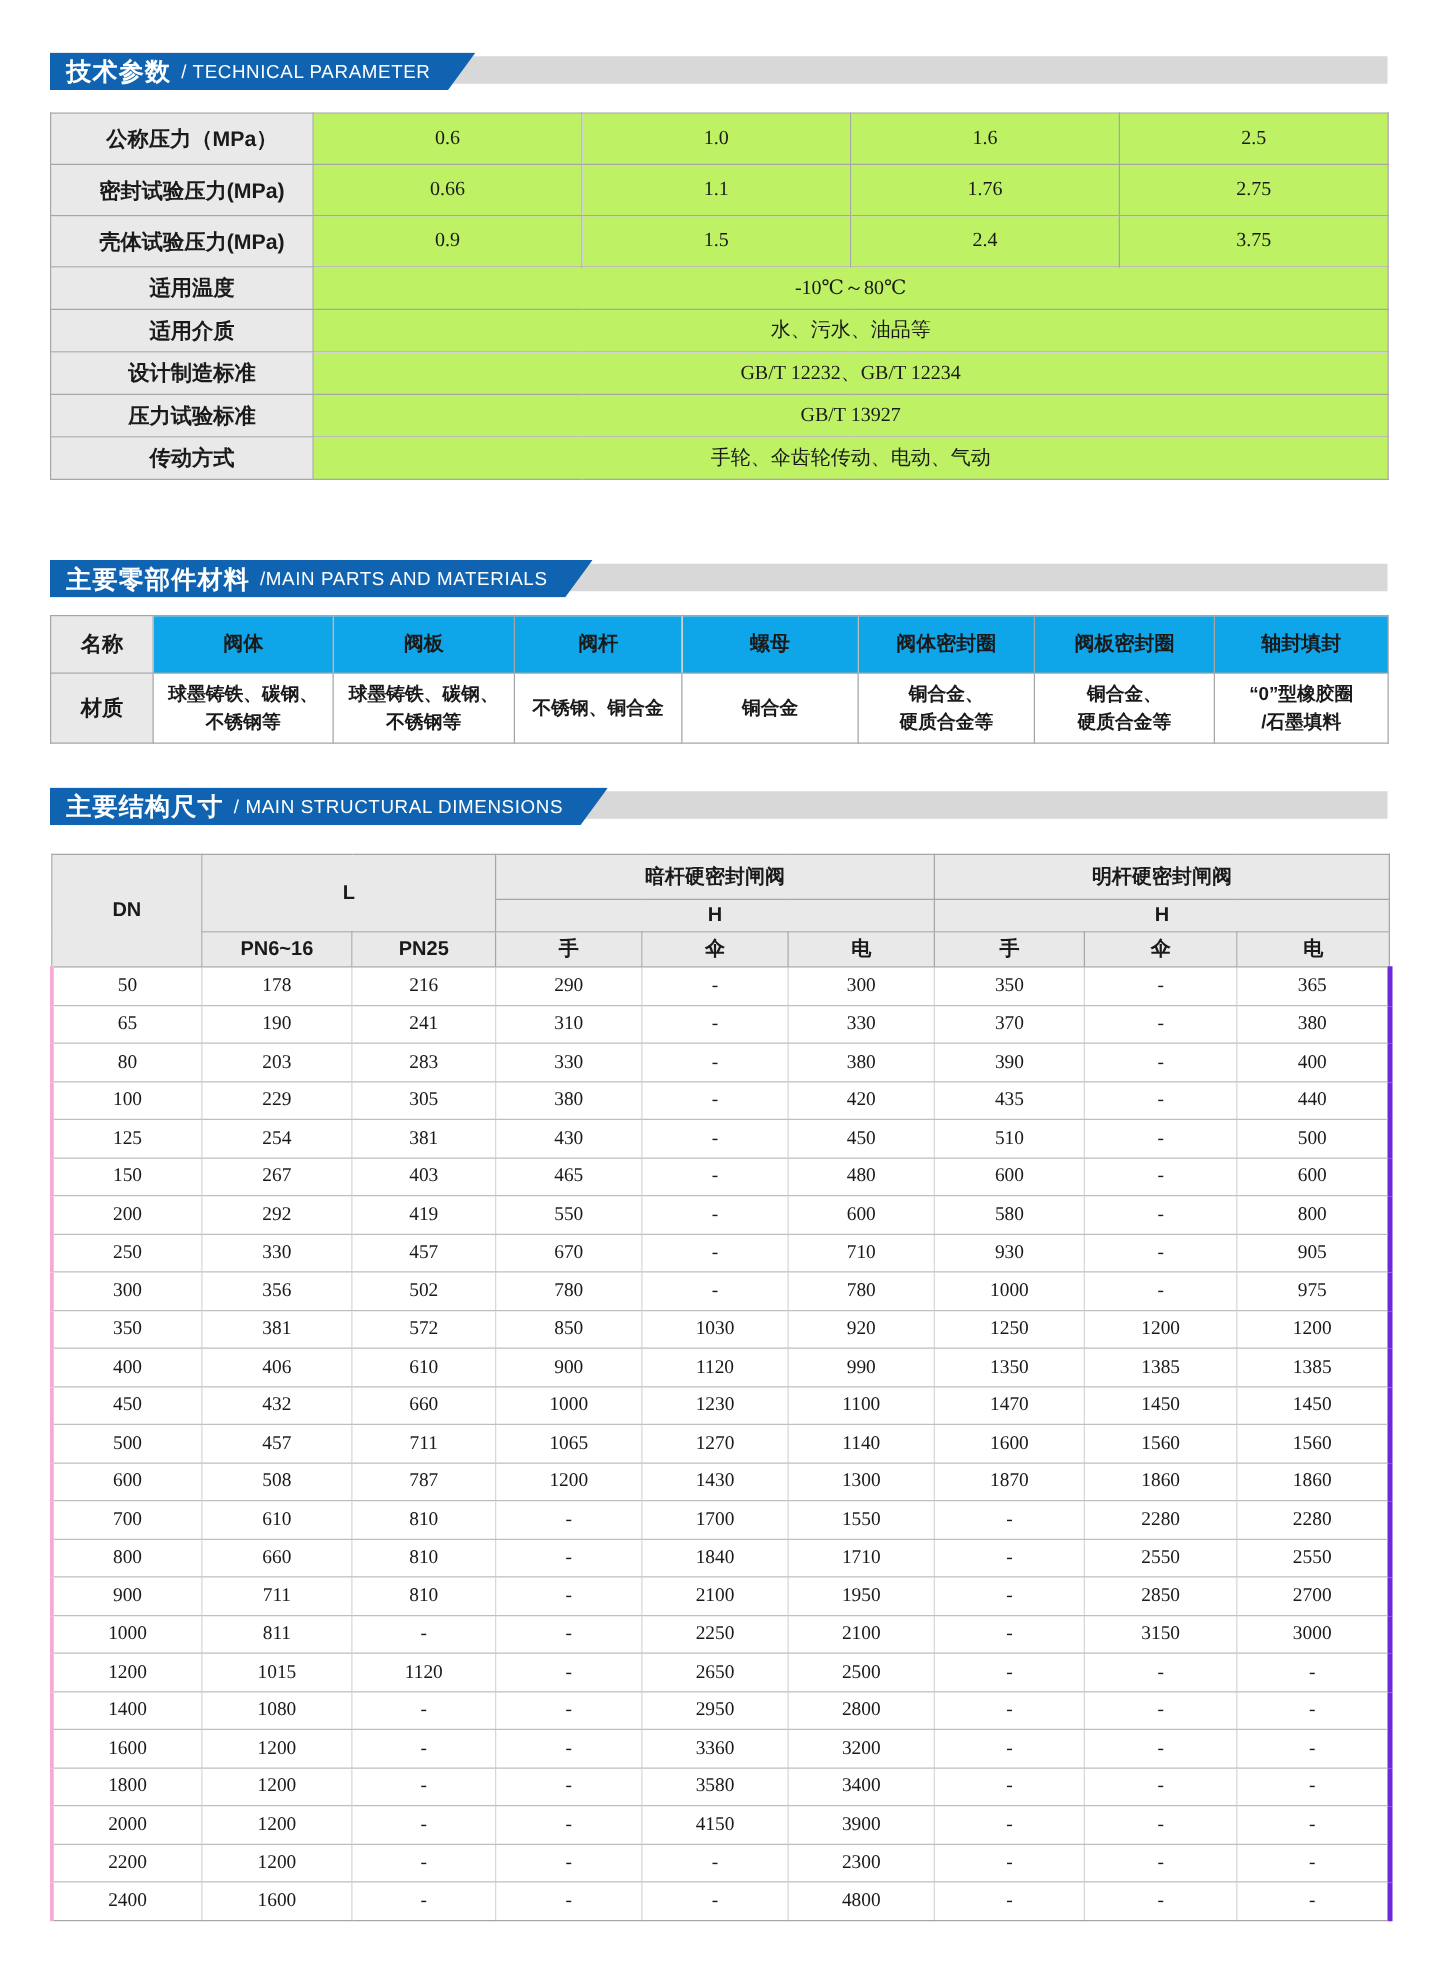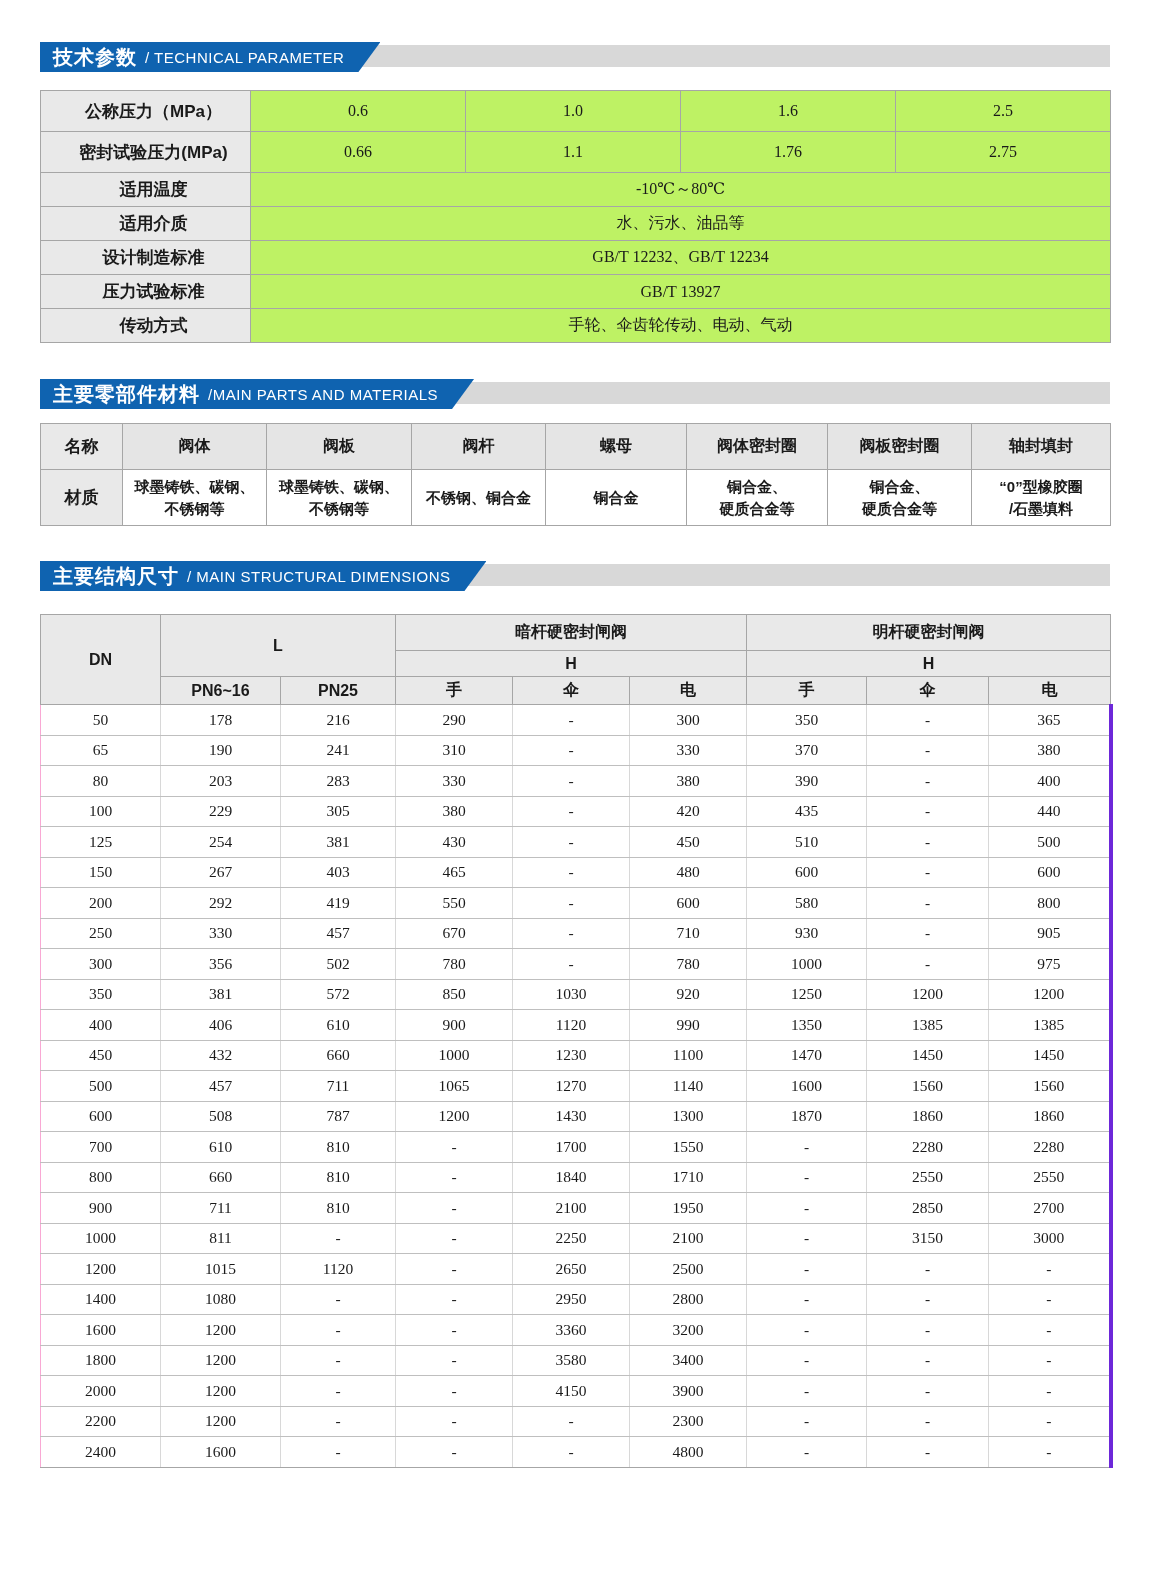--- a/index.html
+++ b/index.html
@@ -28,36 +28,36 @@
   .tech-table th, .tech-table td { border:1px solid #a6a6a6; }
   .tech-table th { background:var(--hdr-bg,#e9e9e9); font-size:17px; font-weight:bold;padding-left:16px; }
   .tech-table td { font-family:"Liberation Serif","DejaVu Serif",serif; font-size:16px; background:#bef264; }
   .tech-table tr.tall  { height:41px; }
   .tech-table tr.short { height:34px; }
 
   
   .mat-table { margin-top:48px; }
   .mat-table th, .mat-table td { border:1px solid #a6a6a6; }
   .mat-table th { background:var(--hdr-bg,#e9e9e9); font-size:17px; font-weight:bold;margin-left:28px; }
-  .mat-table tr.names td { font-size:16px; font-weight:bold; height:46px; background:#e5e5e5; }
+  .mat-table tr.names td { font-size:16px; font-weight:bold; height:46px; background:#0ea5e9; }
   .mat-table tr.mats  td { font-size:15px; font-weight:bold; height:56px; background:#fff; white-space:pre-line; line-height:1.45; }
 
   
   .dim-wrap { margin-top:35px; }
   .dim-table { margin-top:23px; }
   .dim-table thead th { background:var(--hdr-bg,#e9e9e9); border:1px solid #a6a6a6; font-weight:bold; }
   .dim-table thead tr.r1 th { height:36px; font-size:16px; }
   .dim-table thead tr.r2 th { height:26px; font-size:16px; }
   .dim-table thead tr.r3 th { height:28px; font-size:16px; }
   .dim-table tbody td {
     height:30.5px; font-family:"Liberation Serif","DejaVu Serif",serif; font-size:15.5px;
     border-top:1px solid #bfbfbf; border-bottom:1px solid #bfbfbf;
     border-left:1px solid #d8d8d8; border-right:1px solid #d8d8d8; background:#fff;
   }
-  .dim-table tbody td:first-child { border-left:1px solid #f9a8d4; }
+  .dim-table tbody td:first-child { border-left:3px solid #f9a8d4; }
   .dim-table tbody td:last-child  { border-right:4px solid #6d28d9; }
   .dim-table tbody tr:last-child td { border-bottom:1px solid #a6a6a6; }
 </style>
 </head>
 <body>
 
 <div class="page">
 
   <div class="banner">
     <div class="banner-gray"></div>
@@ -83,20 +83,27 @@
           <td>1.6</td>
           <td>2.5</td>
         </tr>
         <tr class="tall">
           <th>密封试验压力(MPa)</th>
           <td>0.66</td>
           <td>1.1</td>
           <td>1.76</td>
           <td>2.75</td>
         </tr>
+        <tr class="tall">
+          <th>壳体试验压力(MPa)</th>
+          <td>0.9</td>
+          <td>1.5</td>
+          <td>2.4</td>
+          <td>3.75</td>
+        </tr>
         <tr class="short">
           <th>适用温度</th>
           <td colspan="4">-10℃～80℃</td>
         </tr>
         <tr class="short">
           <th>适用介质</th>
           <td colspan="4">水、污水、油品等</td>
         </tr>
         <tr class="short">
           <th>设计制造标准</th>
@@ -106,21 +113,21 @@
           <th>压力试验标准</th>
           <td colspan="4">GB/T 13927</td>
         </tr>
         <tr class="short">
           <th>传动方式</th>
           <td colspan="4">手轮、伞齿轮传动、电动、气动</td>
         </tr>
       </tbody>
   </table>
 
-  <div class="banner mat-table" style="margin-top:36px;">
+  <div class="banner mat-table" style="margin-top:64px;">
     <div class="banner-gray"></div>
     <div class="banner-blue">
       <span class="banner-zh">主要零部件材料</span>
       <span class="banner-en">/MAIN PARTS AND MATERIALS</span>
     </div>
   </div>
 
   <table class="mat-table" style="margin-top:14px;">
     <colgroup>
       <col style="width:82px">

